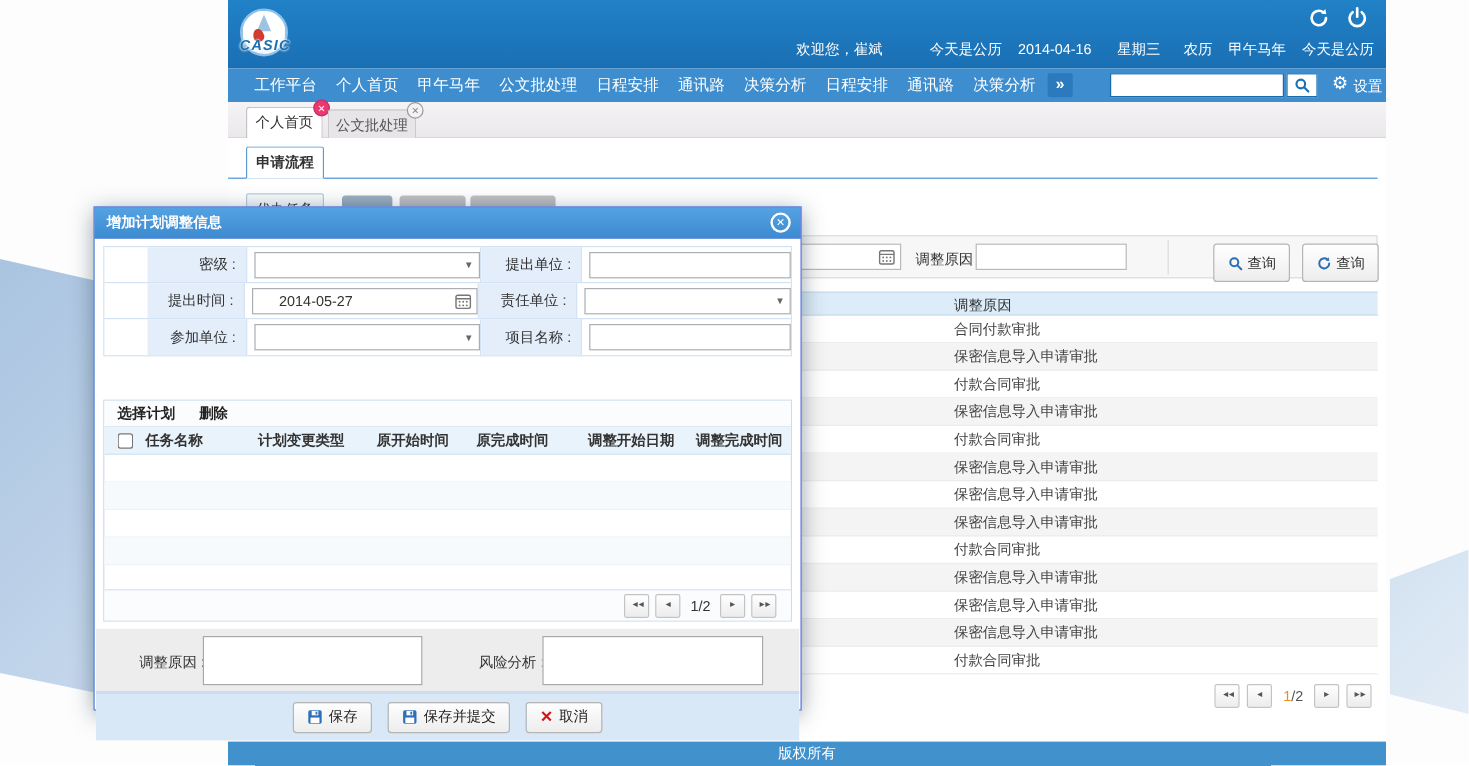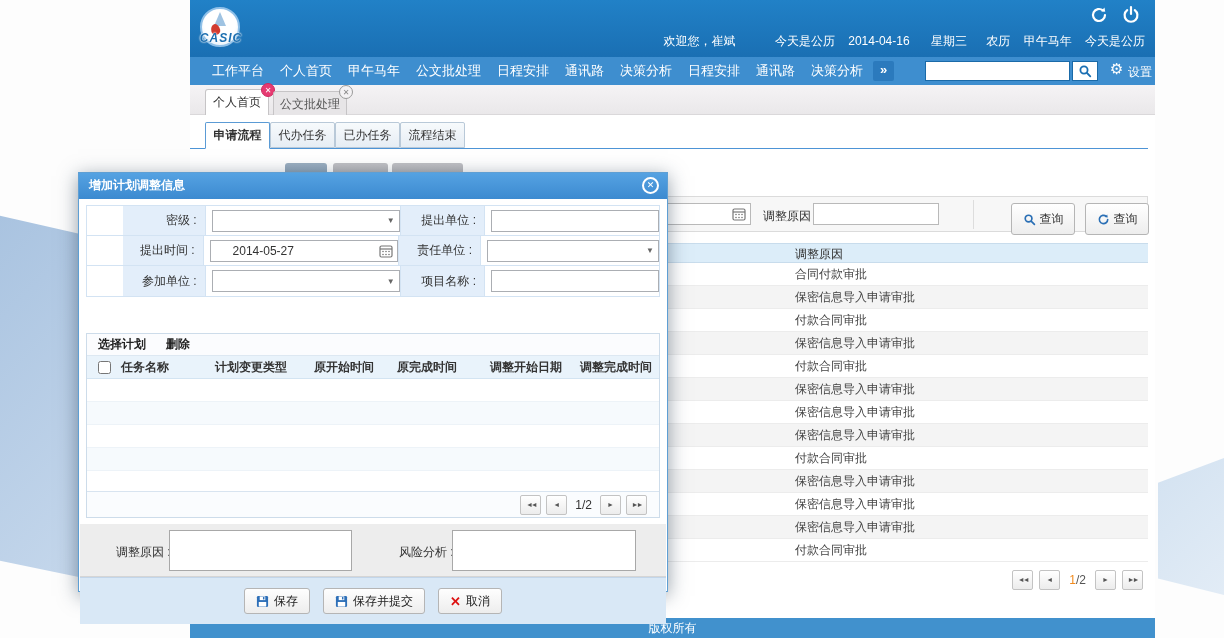--- a/index.html
+++ b/index.html
@@ -57,21 +57,21 @@
     border:1px solid #c6c4c6; border-bottom:none; border-radius:3px 3px 0 0; cursor:pointer; }
   .wtab.active { left:15px; top:4px; width:64px; background:#fff; color:#333; }
   .wtab.inactive { left:83px; top:6px; width:74px; background:#e7e5e7; color:#555; }
   .tab-badge { position:absolute; top:-7px; right:-7px; width:14px; height:14px; border-radius:50%;
     font-size:8px; line-height:13px; text-align:center; cursor:pointer; }
   .tab-badge.red { background:#e63a71; color:#fff; border:1px solid #d02a60; }
   .tab-badge.gray { background:#f4f2f4; color:#888; border:1px solid #9a9a9a; }
 
   
   .content { position:absolute; left:0; top:115px; width:965px; height:503px; background:#fff; }
-  .subtabs { position:absolute; left:15px; top:7px; display:flex; gap:0; height:38px; z-index:3; }
+  .subtabs { position:absolute; left:15px; top:7px; display:flex; gap:12px; height:38px; z-index:3;flex-direction:column; }
   .subtab { width:65px; height:26px; line-height:25px; text-align:center; font-size:12px; cursor:pointer;
     background:linear-gradient(#f7fafc,#e6edf4); border:1px solid #b9c9d8; border-radius:2px 2px 0 0; color:#333; }
   .subtab.active { background:#fff; border:1px solid #5b9bd5; border-bottom:1px solid #fff; font-weight:bold; height:27px; }
   .subtab-line { position:absolute; left:0; top:33px; width:958px; height:1px; background:#4d94d6; z-index:2; }
 
   .bgbtn { position:absolute; height:18px; background:linear-gradient(#c2c2c6,#a9a9ad); border-radius:3px 3px 0 0; top:48px; }
   .bgbtn.b1 { left:95px;  width:42px; background:linear-gradient(#9db0c2,#8099b0); }
   .bgbtn.b2 { left:143px; width:55px; }
   .bgbtn.b3 { left:202px; width:71px; }
 
@@ -142,21 +142,21 @@
   .grid-row.alt { background:#f6fafd; }
   .grid-pager { position:absolute; left:0; right:0; bottom:0; height:26px; background:#fafcfe;
     border-top:1px solid #d8e4f0; display:flex; align-items:center; justify-content:flex-end; gap:5px; padding-right:12px; }
 
   .gray-panel { position:absolute; left:1px; top:325px; width:586px; height:53px; background:#ededed; border-bottom:1px solid #d5d5d5; }
   .gp-label { position:absolute; font-size:12px; color:#333; top:20px; }
   .gp-l1 { left:36px; } .gp-l2 { left:319px; }
   .gp-ta { position:absolute; top:6px; height:41px; border:1px solid #a8a8a8; background:#fff; resize:none; font-size:12px; padding:2px 4px; }
   .gp-t1 { left:89px; width:183px; } .gp-t2 { left:372px; width:184px; }
 
-  .modal-footer { position:absolute; left:1px; top:378px; width:586px; height:47px; background:#d9e8f6;
+  .modal-footer { position:absolute; left:1px; top:378px; width:586px; height:40px; background:#d9e8f6;
     border-top:1px solid #c2d5e9; display:flex; align-items:center; justify-content:center; gap:13px; }
   .mbtn { height:26px; background:linear-gradient(#fefefe,#ededed); border:1px solid #b5b5b5; border-radius:3px;
     font-size:12px; color:#222; cursor:pointer; display:flex; align-items:center; gap:5px; padding:0 11px; }
   .x-red { color:#dd1111; font-weight:bold; font-size:13px; }
 </style>
 </head>
 <body>
 
 <div class="stage">
   <div class="deco-left"></div>

